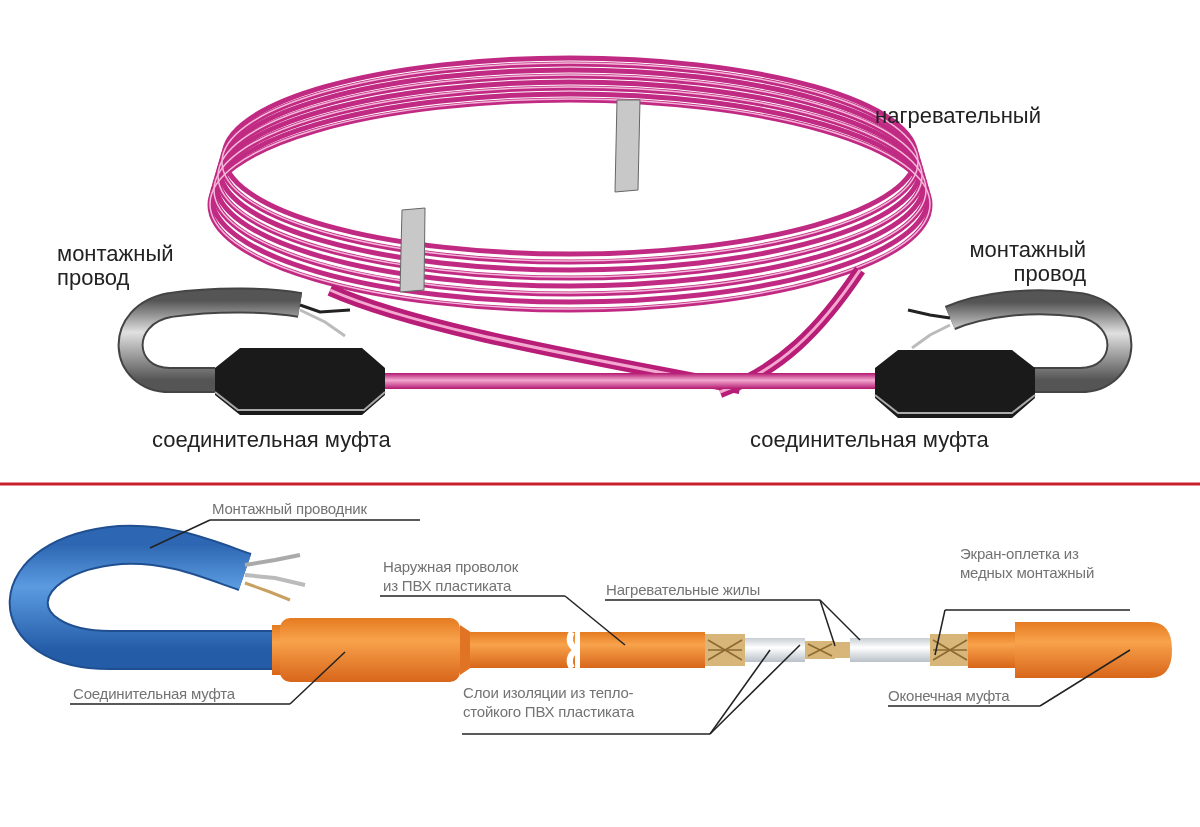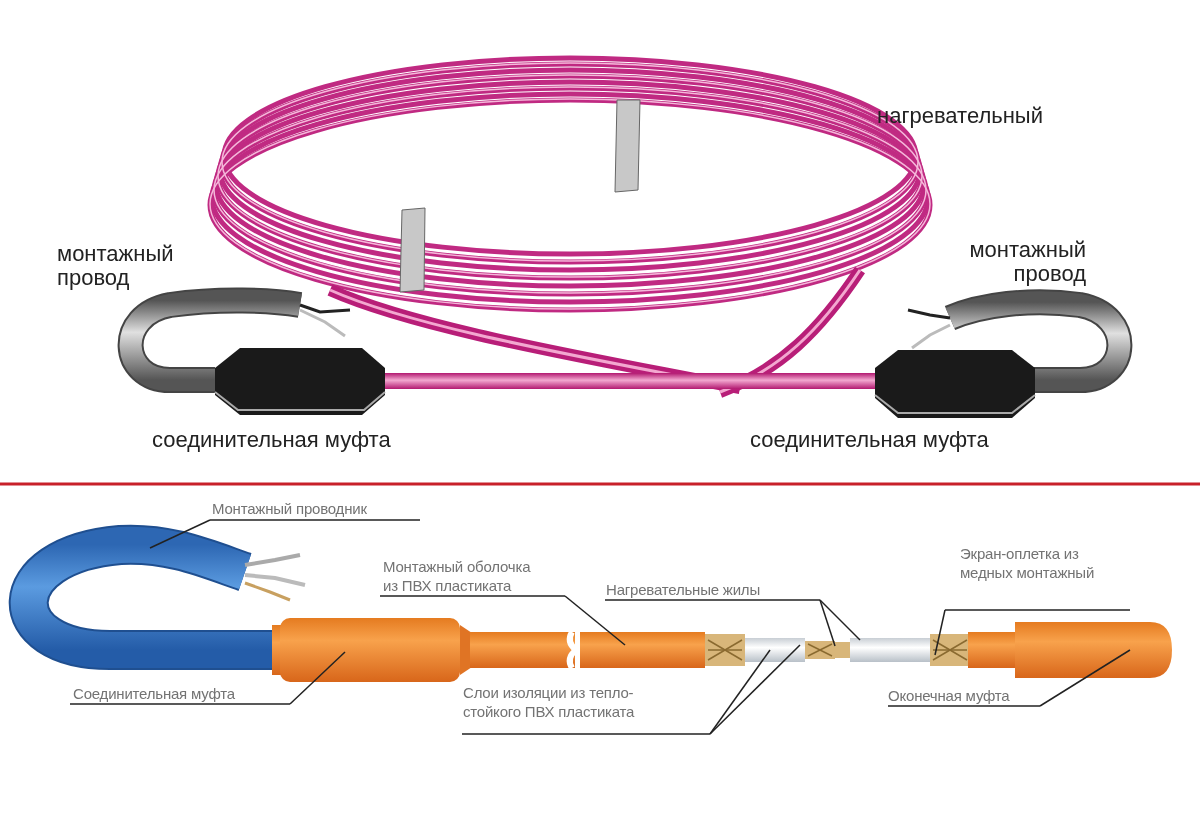--- a/index.html
+++ b/index.html
@@ -162,37 +162,37 @@
     <line x1="945" y1="610" x2="1130" y2="610"></line>
     <line x1="945" y1="610" x2="935" y2="655"></line>
     <line x1="888" y1="706" x2="1040" y2="706"></line>
     <line x1="1040" y1="706" x2="1130" y2="650"></line>
     <line x1="462" y1="734" x2="710" y2="734"></line>
     <line x1="710" y1="734" x2="770" y2="650"></line>
     <line x1="710" y1="734" x2="800" y2="645"></line>
   </g>
 </svg>
 
-<div class="lbl-top" style="left:877px;top:104px;width:214px;">
+<div class="lbl-top" style="left:851px;top:104px;text-align:center;width:214px;">
   <div>нагревательный</div>
 </div>
 <div class="lbl-top" style="left:57px;top:242px;">
   <div>монтажный</div>
   <div>провод</div>
 </div>
 <div class="lbl-top" style="left:938px;top:238px;text-align:right;width:148px;">
   <div>монтажный</div>
   <div>провод</div>
 </div>
 <div class="lbl-top" style="left:152px;top:428px;">соединительная муфта</div>
 <div class="lbl-top" style="left:750px;top:428px;">соединительная муфта</div>
 
 <div class="lbl-bot" style="left:212px;top:499px;">Монтажный проводник</div>
 <div class="lbl-bot" style="left:383px;top:557px;">
-  <div>Монтажный оболочка</div>
+  <div>Наружная проволок</div>
   <div>из ПВХ пластиката</div>
 </div>
 <div class="lbl-bot" style="left:606px;top:580px;">Нагревательные жилы</div>
 <div class="lbl-bot" style="left:960px;top:544px;text-align:left;width:170px;">
   <div>Экран-оплетка из</div>
   <div>медных монтажный</div>
 </div>
 <div class="lbl-bot" style="left:73px;top:684px;">Соединительная муфта</div>
 <div class="lbl-bot" style="left:463px;top:683px;">
   <div>Слои изоляции из тепло-</div>

